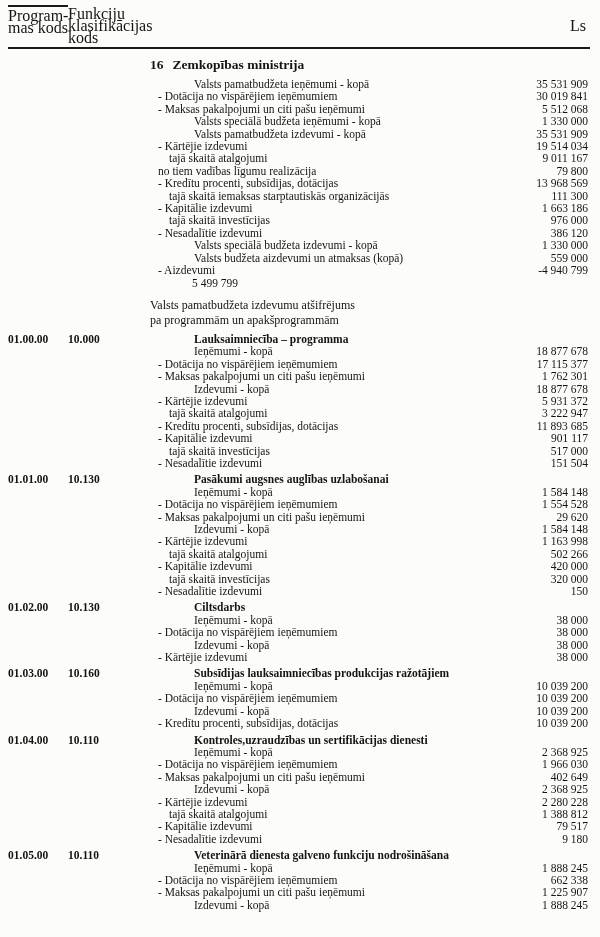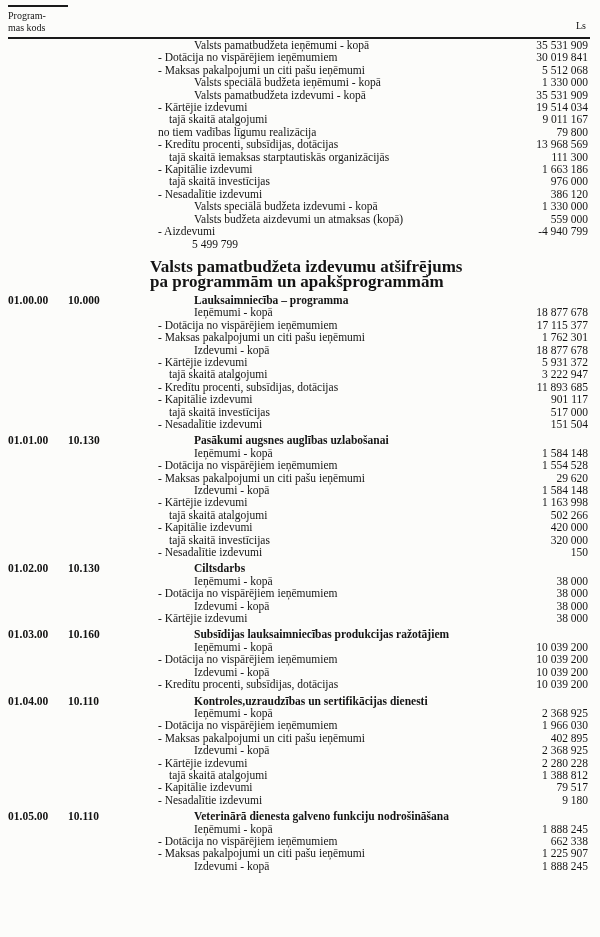--- a/index.html
+++ b/index.html
@@ -6,21 +6,21 @@
   html, body { width: 600px; height: 937px; }
   body {
     background: #fcfcfa;
     color: #141414;
     font-family: "Liberation Serif", serif;
     overflow: hidden;
   }
   .page { padding: 5px 10px 0 8px; }
 
   
-  .header { display: flex; font-size: 10px; line-height: 12px; align-items: flex-start; }
+  .header { display: flex; font-size: 16px; line-height: 12px; align-items: flex-start; }
   .h-program { width: 60px; flex-shrink: 0; border-top: 2px solid #1a1a1a; padding-top: 3px; white-space: pre-line; }
   .h-function { width: 90px; flex-shrink: 0; white-space: pre-line; padding-top: 3px; }
   .h-spacer { flex: 1; }
   .h-ls { padding-top: 15px; padding-right: 4px; }
   .divider { border-top: 2px solid #1a1a1a; margin-top: 3px; }
 
   
   .section-title { font-weight: bold; font-size: 13.5px; margin: 8px 0 5px 142px; }
   .section-title .st-text { margin-left: 9px; }
 
@@ -29,38 +29,44 @@
   .c-code { width: 60px; flex-shrink: 0; font-weight: bold; }
   .c-func { width: 82px; flex-shrink: 0; font-weight: bold; }
   .c-desc { flex: 1; }
   .c-amt { width: 90px; flex-shrink: 0; text-align: right; padding-right: 2px; font-weight: normal; }
   .ind0 { padding-left: 0; margin-left: 44px; }
   .ind1 { padding-left: 8px; }
   .ind2 { padding-left: 19px; }
   .title-row .c-desc { font-weight: bold; }
 
   .subtitle {
-    font-weight: bold; font-size: 17px; line-height: 15px;
+    font-weight: normal; font-size: 12px; line-height: 15px;
     margin: 9px 0 5px 142px; white-space: pre-line;
   }
   .program { margin-top: 4px; }
 </style>
 </head>
 <body>
 
 <div class="page">
 
   <div class="header">
     <div class="h-program">Program-
 mas kods</div>
+    <div class="h-function">Funkciju
+klasifikācijas
+kods</div>
     <div class="h-spacer"></div>
     <div class="h-ls">Ls</div>
   </div>
   <div class="divider"></div>
 
+  <div class="section-title">
+    <span>16</span><span class="st-text">Zemkopības ministrija</span>
+  </div>
 
   <div>
       <div class="row">
         <span class="c-code"></span>
         <span class="c-func"></span>
         <span class="c-desc ind0">Valsts pamatbudžeta ieņēmumi - kopā</span>
         <span class="c-amt">35 531 909</span>
       </div>
       <div class="row">
         <span class="c-code"></span>
@@ -373,21 +379,21 @@
         <div class="row">
           <span class="c-code"></span>
           <span class="c-func"></span>
           <span class="c-desc ind1">- Dotācija no vispārējiem ieņēmumiem</span>
           <span class="c-amt">1 966 030</span>
         </div>
         <div class="row">
           <span class="c-code"></span>
           <span class="c-func"></span>
           <span class="c-desc ind1">- Maksas pakalpojumi un citi pašu ieņēmumi</span>
-          <span class="c-amt">402 895</span>
+          <span class="c-amt">402 649</span>
         </div>
         <div class="row">
           <span class="c-code"></span>
           <span class="c-func"></span>
           <span class="c-desc ind0">Izdevumi - kopā</span>
           <span class="c-amt">2 368 925</span>
         </div>
         <div class="row">
           <span class="c-code"></span>
           <span class="c-func"></span>

